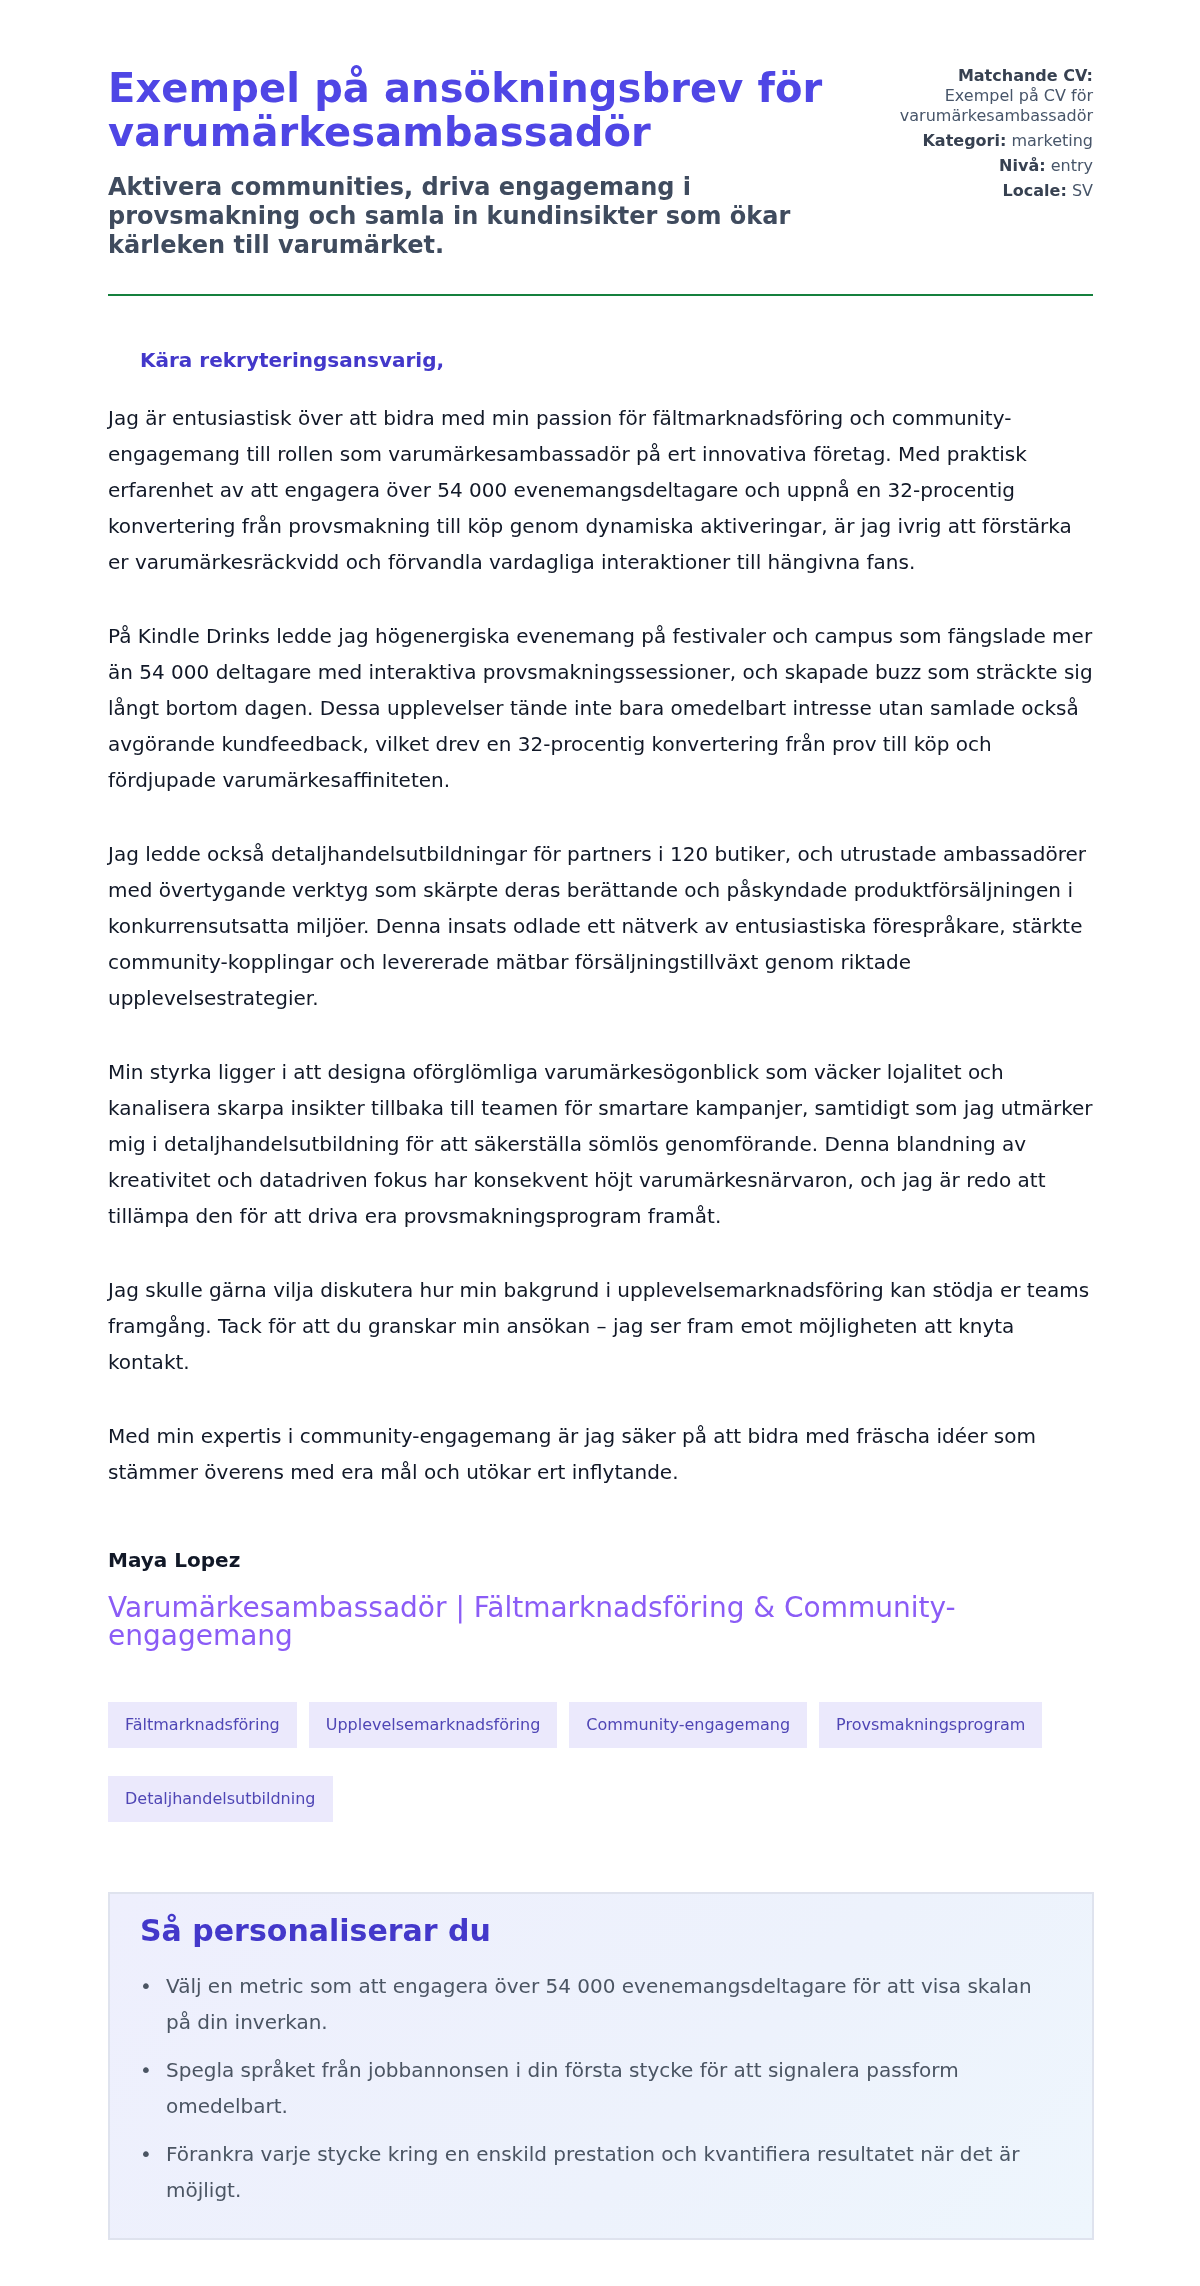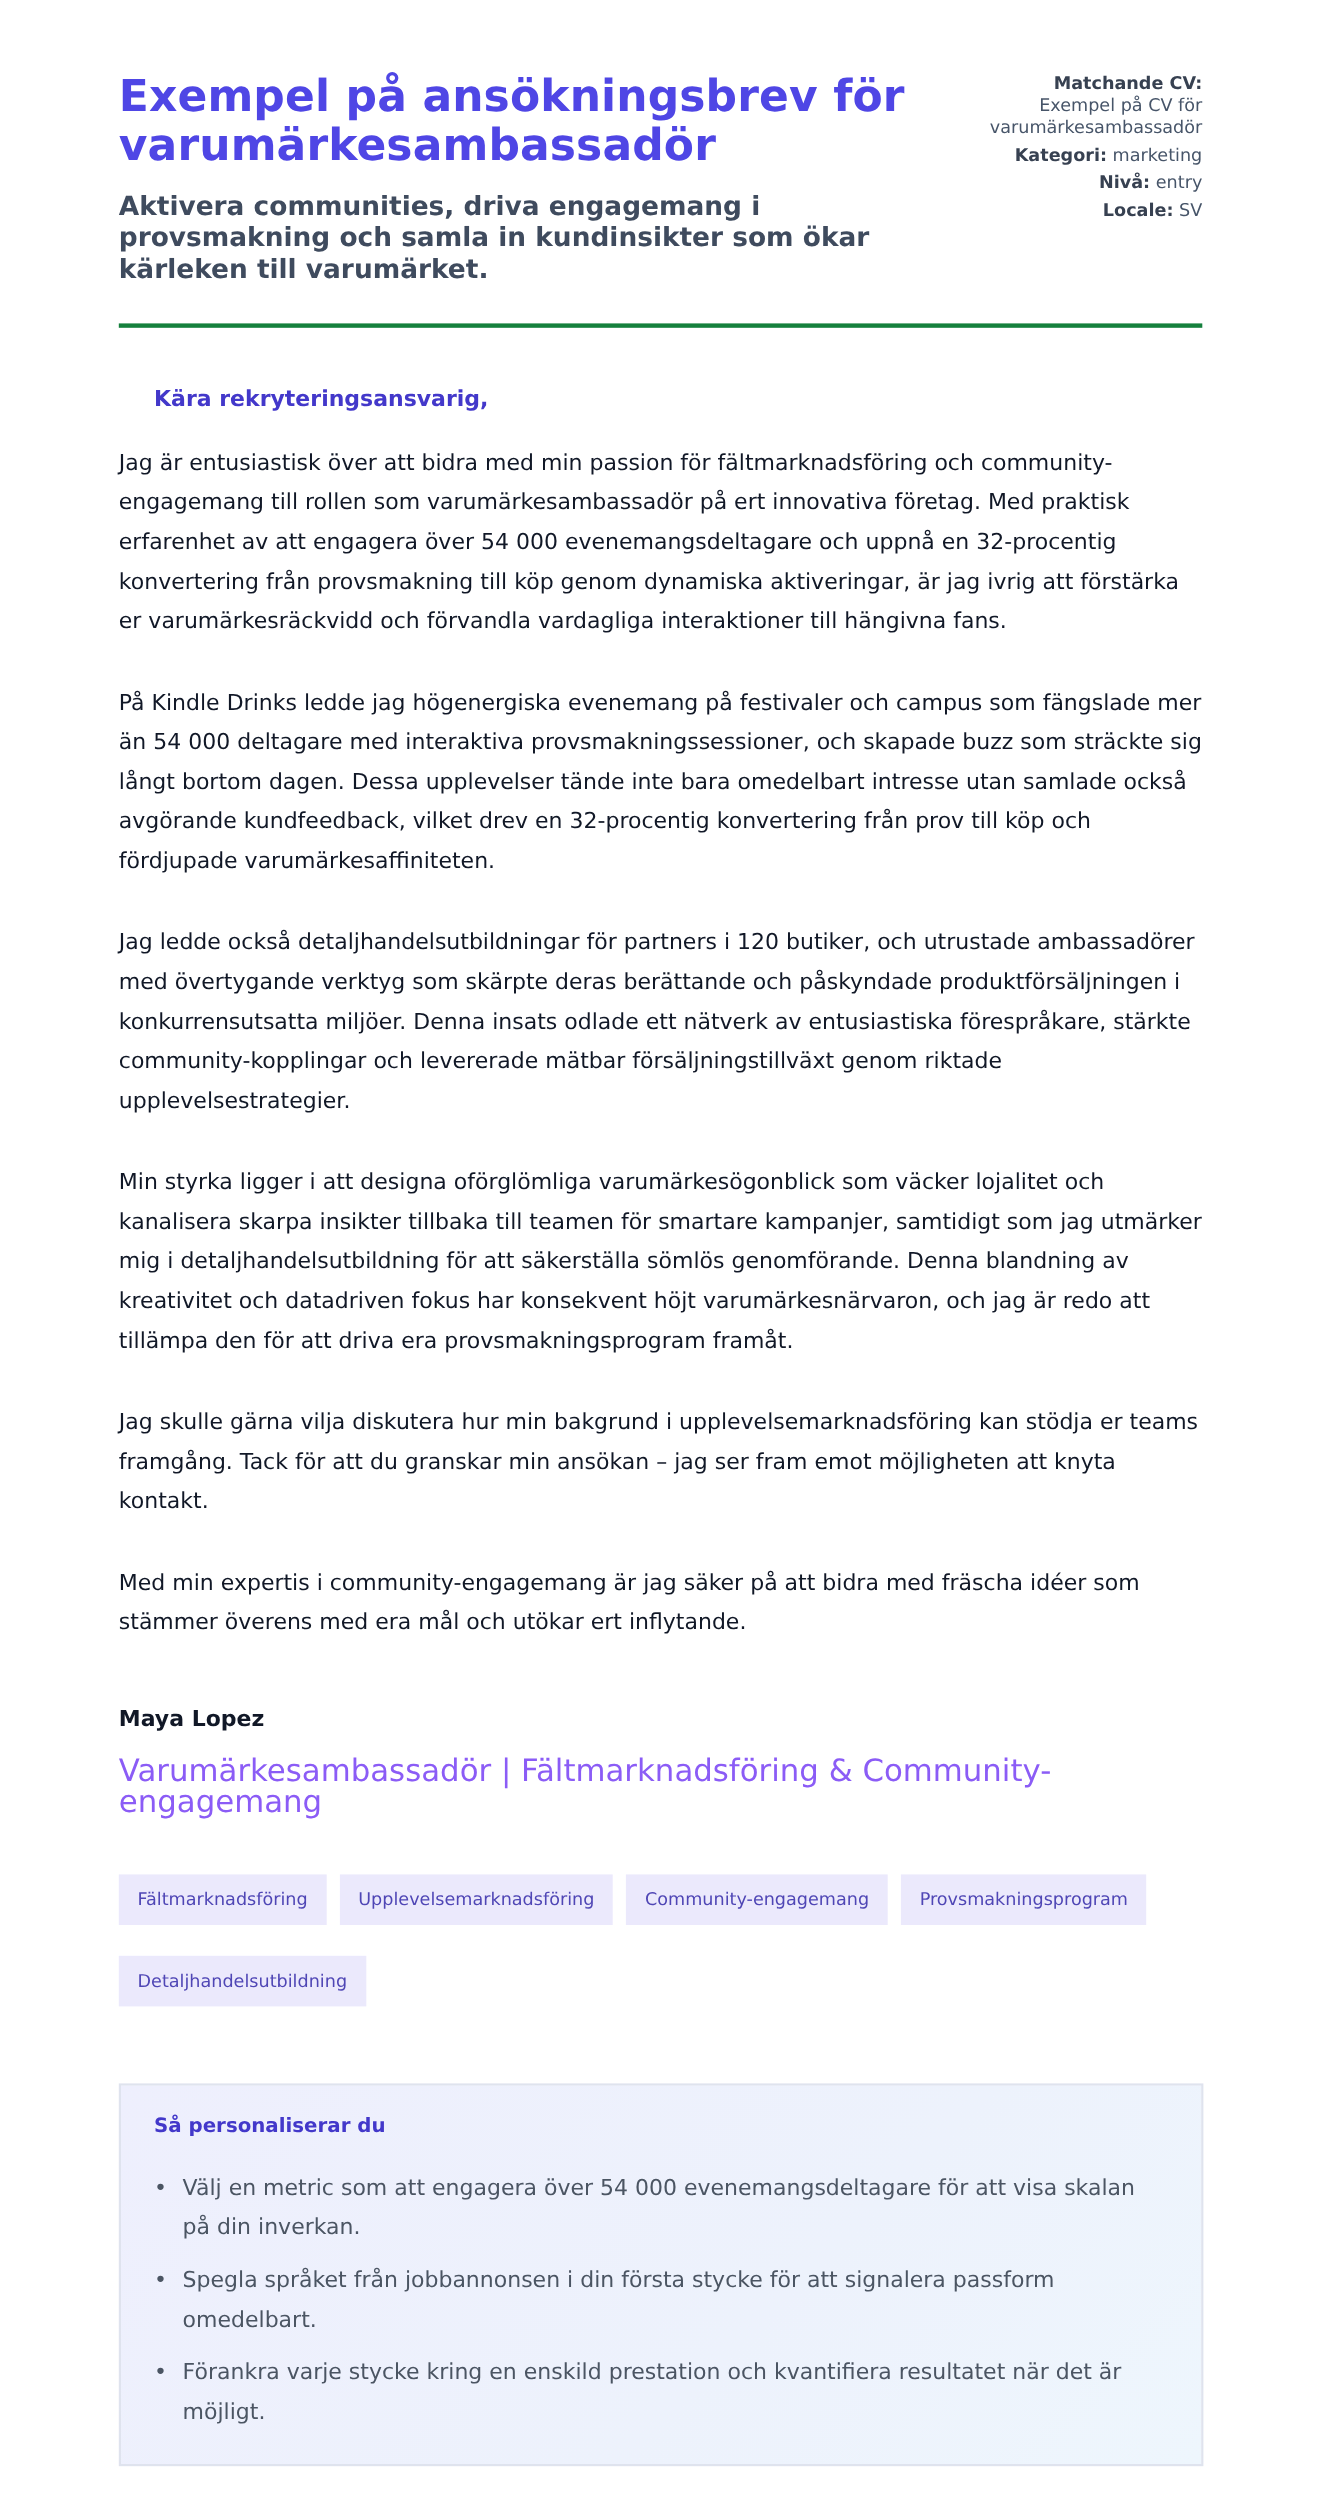--- a/index.html
+++ b/index.html
@@ -15,21 +15,21 @@
       width: 1200px;
       min-height: 2286px;
       padding: 66px 107px 60px 108px;
     }
     
     .header {
       display: flex;
       justify-content: space-between;
       align-items: flex-start;
       padding-bottom: 34px;
-      border-bottom: 4px solid #15803d;
+      border-bottom: 2px solid #15803d;
       gap: 28px;
     }
     .header-left { width: 740px; }
     .title {
       font-size: 40px;
       font-weight: bold;
       color: #4f46e5;
       line-height: 44px;
       letter-spacing: 0.1px;
     }
@@ -100,21 +100,21 @@
       padding: 13px 17px;
     }
     .tips {
       margin-top: 70px;
       border: 2px solid #dfe3ee;
       background: linear-gradient(135deg, #eeeffd 0%, #edf2fc 60%, #eef6fd 100%);
       padding: 22px 30px 30px 30px;
       width: 986px;
     }
     .tips-title {
-      font-size: 18px;
+      font-size: 30px;
       font-weight: bold;
       color: #4338ca;
       line-height: 30px;
     }
     .tips-list {
       margin-top: 22px;
       list-style: none;
     }
     .tips-item {
       position: relative;

